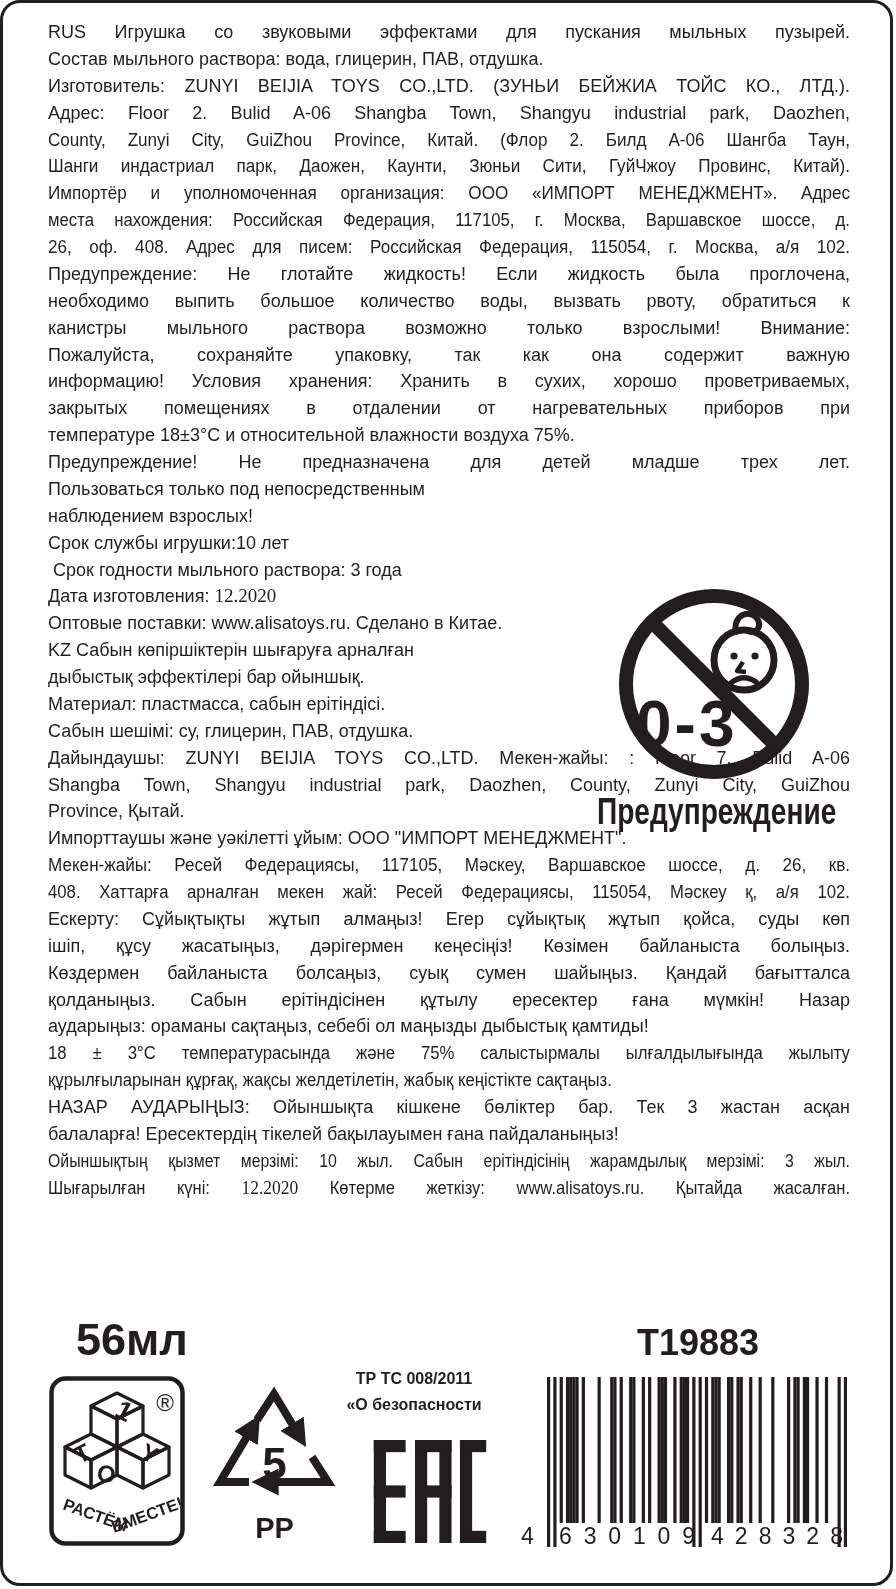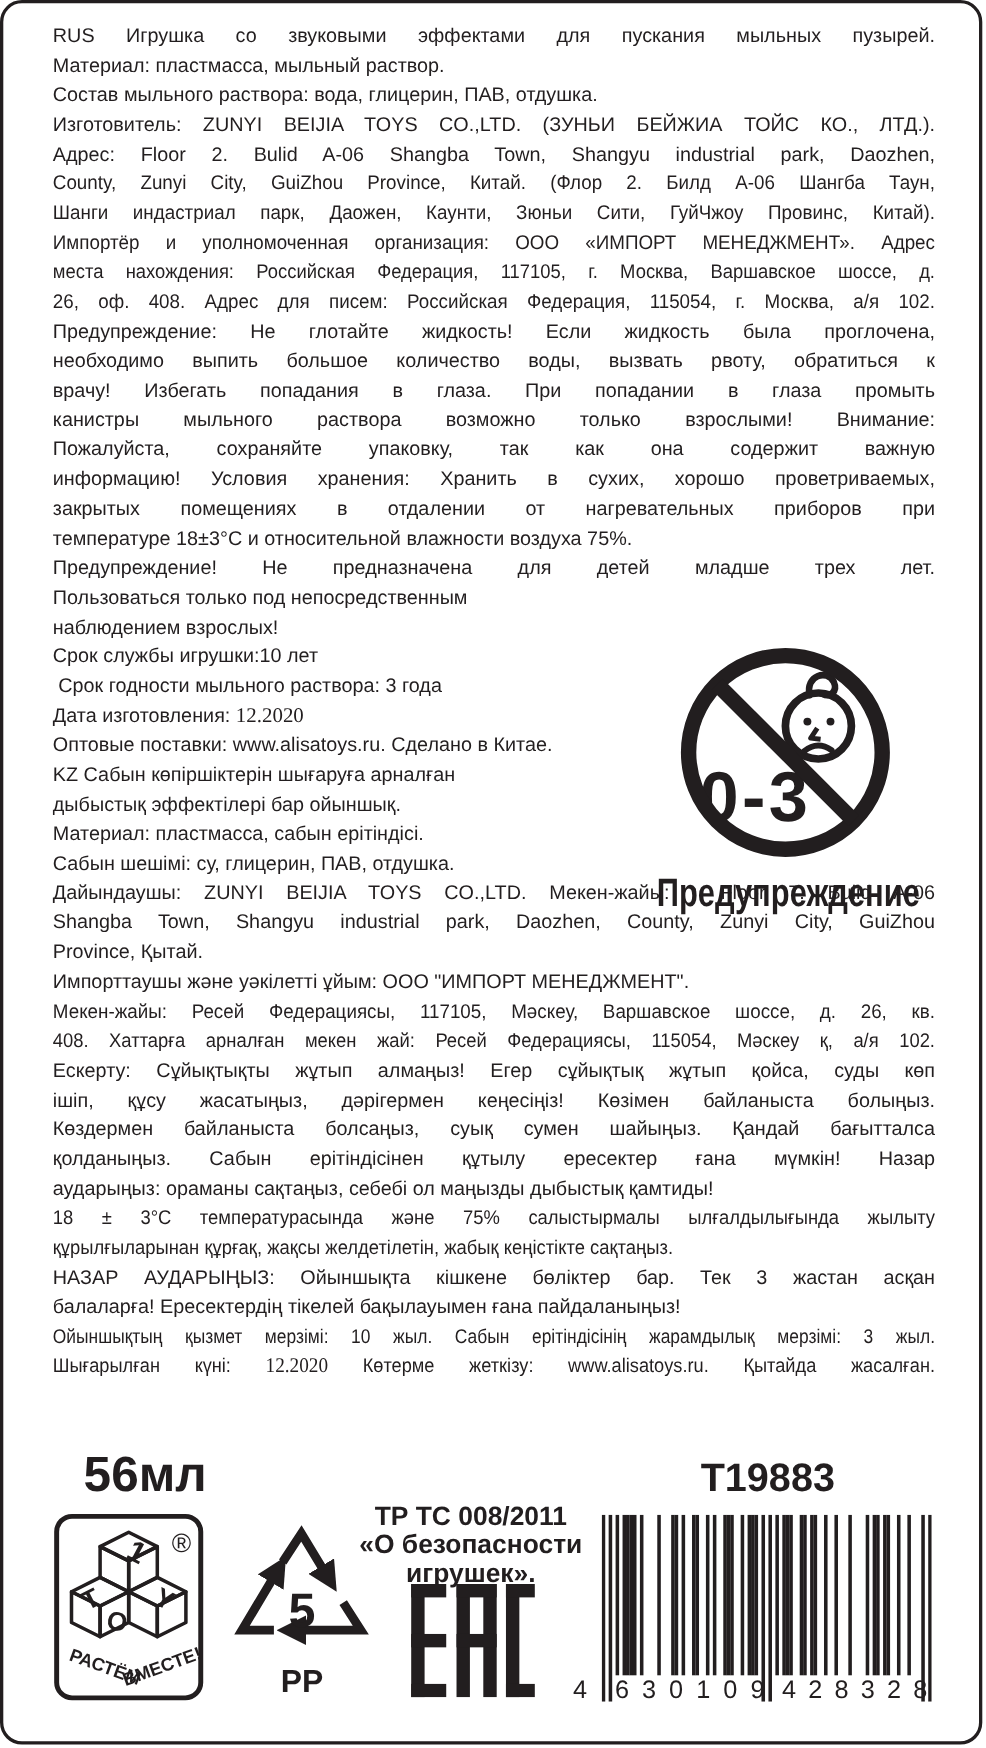--- a/index.html
+++ b/index.html
@@ -19,53 +19,51 @@
   
   .age{ position:absolute; left:612px; top:582px; width:204px; height:204px; }
   .age-cap{ position:absolute; left:597px; top:791px; font-size:36px; font-weight:700;
             white-space:nowrap; transform:scaleX(.78); transform-origin:0 0; }
   
   .vol{ position:absolute; left:46px; top:1317px; font-size:45px; line-height:45px; font-weight:700;margin-left:30px; }
   .sku{ position:absolute; left:628px; top:1323px; width:140px; font-size:36px; line-height:40px;
         font-weight:700; text-align:center; }
   .logo{ position:absolute; left:48px; top:1375px; width:138px; height:172px; }
   .rec{ position:absolute; left:211px; top:1384px; width:127px; height:158px; }
-  .cert{ position:absolute; left:312px; top:1366px; width:232px; text-align:center;
-         font-size:24px; line-height:25.8px; font-weight:700; }
+  .cert{ position:absolute; left:298px; top:1366px; width:232px; text-align:center;
+         font-size:16px; line-height:25.8px; font-weight:700; }
   .eac{ position:absolute; left:373px; top:1440px; width:114px; height:103px; }
   .sr{ position:absolute; width:1px; height:1px; overflow:hidden; clip-path:inset(50%); }
   .bc{ position:absolute; left:505px; top:1377px; width:345px; height:180px; }
   .bc svg{ position:absolute; left:42px; top:0; }
   .bc-d1{ position:absolute; left:16px; top:146px; font-size:23px; }
   .bc-g{ position:absolute; top:146px; display:flex; justify-content:space-between; font-size:23px; }
   .bc-left{ left:54px; width:136px; }
   .bc-right{ left:206px; width:132px; }
   svg text{ fill:var(--ink); font-family:"Liberation Sans", sans-serif; }
   svg .shape{ fill:none; stroke:var(--ink); }
 </style>
 </head>
 <body>
 
 <div class="page">
   <div class="frame"></div>
 
   <div class="body" id="body">
       <div class="ln just"><span class="b">RUS Игрушка со звуковыми эффектами для пускания мыльных пузырей.</span></div>
-      <div class="ln"><span class="b">Материал:</span><span> пластмасса, мыльный раствор.</span></div>
       <div class="ln"><span>Состав мыльного раствора: вода, глицерин, ПАВ, отдушка.</span></div>
       <div class="ln just"><span>Изготовитель: ZUNYI BEIJIA TOYS CO.,LTD. (ЗУНЬИ БЕЙЖИА ТОЙС КО., ЛТД.).</span></div>
       <div class="ln just"><span>Адрес: Floor 2. Bulid A-06 Shangba  Town, Shangyu industrial park, Daozhen,</span></div>
       <div class="ln just" style="width: 844.211px; transform: scaleX(0.95); transform-origin: 0px 50%;"><span>County, Zunyi City, GuiZhou Province, Китай. (Флор 2. Билд А-06 Шангба Таун,</span></div>
       <div class="ln just" style="width: 844.211px; transform: scaleX(0.95); transform-origin: 0px 50%;"><span>Шанги индастриал парк, Даожен, Каунти, Зюньи Сити, ГуйЧжоу Провинс, Китай).</span></div>
       <div class="ln just" style="width: 844.211px; transform: scaleX(0.95); transform-origin: 0px 50%;"><span>Импортёр и уполномоченная организация: ООО «ИМПОРТ МЕНЕДЖМЕНТ». Адрес</span></div>
       <div class="ln just" style="width: 862.366px; transform: scaleX(0.93); transform-origin: 0px 50%;"><span>места нахождения: Российская Федерация, 117105, г. Москва, Варшавское шоссе, д.</span></div>
       <div class="ln just" style="width: 844.211px; transform: scaleX(0.95); transform-origin: 0px 50%;"><span>26, оф. 408. Адрес для писем: Российская Федерация, 115054, г. Москва, а/я 102.</span></div>
       <div class="ln just"><span class="b">Предупреждение:</span><span> Не глотайте жидкость! Если жидкость была проглочена,</span></div>
       <div class="ln just"><span>необходимо выпить большое количество воды, вызвать рвоту, обратиться к</span></div>
-      <div class="ln just"><span>врачу! Избегать попадания в глаза. При попадании в глаза промыть</span></div>
       <div class="ln just"><span>канистры мыльного раствора возможно только взрослыми! </span><span class="b">Внимание:</span></div>
       <div class="ln just"><span>Пожалуйста, сохраняйте упаковку, так как она содержит важную</span></div>
       <div class="ln just"><span>информацию! Условия хранения: Хранить в сухих, хорошо проветриваемых,</span></div>
       <div class="ln just"><span>закрытых помещениях в отдалении от нагревательных приборов при</span></div>
       <div class="ln"><span>температуре 18±3°С и относительной влажности воздуха 75%.</span></div>
       <div class="ln just"><span>Предупреждение! Не предназначена для детей младше трех лет.</span></div>
       <div class="ln"><span>Пользоваться только под непосредственным</span></div>
       <div class="ln"><span>наблюдением взрослых!</span></div>
       <div class="ln"><span>Срок службы игрушки:10 лет</span></div>
       <div class="ln"><span>&nbsp;Срок годности мыльного раствора: 3 года</span></div>
@@ -145,21 +143,20 @@
       <path d="M 46 36 L 63 10 L 86 48" marker-end="url(#ah)"></path>
       <path d="M 101 73 L 117 98 L 58 98" marker-end="url(#ah)"></path>
     </g>
     <text x="63.5" y="95" font-size="44" font-weight="bold" text-anchor="middle">5</text>
     <text x="63.5" y="154" font-size="29" font-weight="bold" text-anchor="middle">PP</text>
   </svg>
 
   <div class="cert">
     <div>ТР ТС 008/2011</div>
     <div>«О безопасности</div>
-    <div>игрушек».</div>
   </div>
 
   <div class="eac">
     <svg width="114" height="103" viewBox="0 0 120 110">
       <g fill="#221e1f">
         <rect x="0" y="0" width="13" height="110"></rect>
           <rect x="0" y="0" width="34" height="13"></rect>
         <rect x="0" y="48.5" width="34" height="13"></rect>
           <rect x="0" y="97" width="34" height="13"></rect>
         <rect x="44" y="0" width="13" height="110"></rect>

